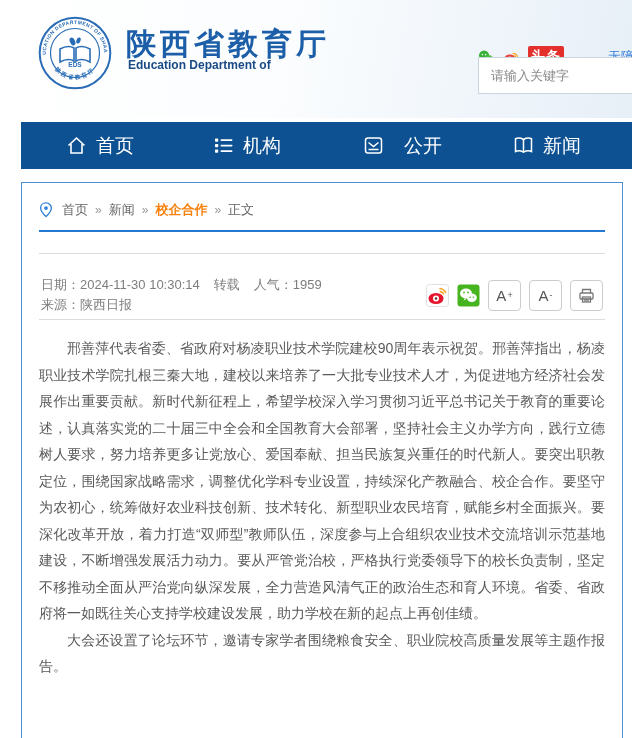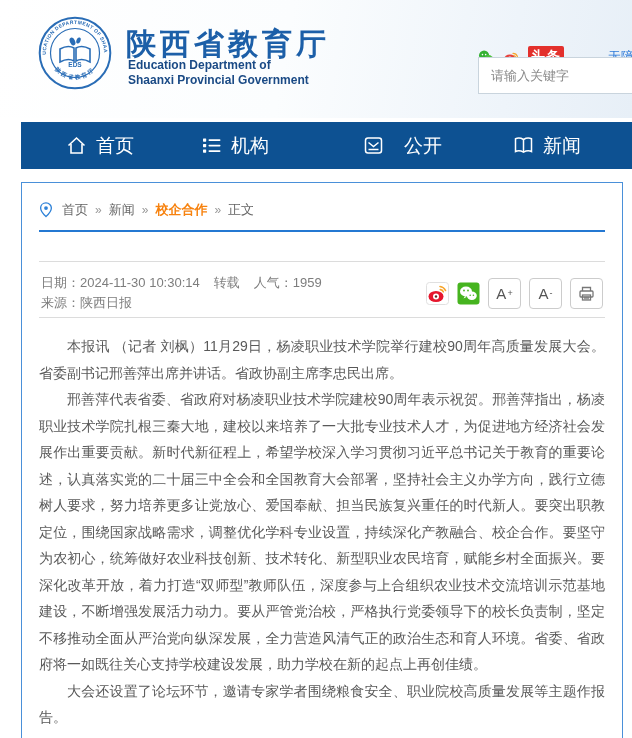--- a/index.html
+++ b/index.html
@@ -28,37 +28,37 @@
   .search-box input { width:100%; height:100%; border:none; outline:none; padding:0 12px;
     font-size:13px; color:#333; background:transparent;
     font-family:"Liberation Sans","DejaVu Sans",sans-serif; }
   .search-box input::placeholder { color:#8a8a8a; }
 
   
   .nav { position:absolute; left:21px; top:122px; width:979px; height:47px; background:#0d5192; }
   .nav-item { position:absolute; top:0; height:47px; display:flex; align-items:center; gap:9px;
     color:#fff; font-size:19px; cursor:pointer; }
   .nav-item .nicon { width:21px; height:21px; display:inline-block; }
-  .nav-item:nth-child(1){ left:45px; } .nav-item:nth-child(2){ left:180px; }
+  .nav-item:nth-child(1){ left:45px; } .nav-item:nth-child(2){ left:192px; }
   .nav-item:nth-child(3){ left:342px;gap:20px; } .nav-item:nth-child(4){ left:492px; }
 
   
   .content { position:absolute; left:21px; top:182px; width:602px; height:620px;
     background:#fff; border:1px solid #4a90d9; padding:0 17px; }
   .breadcrumb { margin-top:18px; display:flex; align-items:center; gap:7px;
     font-size:13px; color:#666; }
   .crumb { cursor:pointer; }
   .crumb-sep { color:#999; font-size:12px; }
   .crumb-current { color:#f7820e; font-weight:bold; }
   .pin { width:14px; height:16px; margin-right:2px; }
   .blue-rule { height:2px; background:#2478d2; margin-top:11px; }
   .article-title { margin-top:26px; text-align:center; font-size:17px; font-weight:bold;
     color:#333; }
-  .meta { margin-top:29px; border-top:1px solid #dcdcdc; border-bottom:1px solid #dcdcdc;
-    padding:11px 2px 4px 2px; display:flex; justify-content:space-between; align-items:center; }
+  .meta { margin-top:21px; border-top:1px solid #dcdcdc; border-bottom:1px solid #dcdcdc;
+    padding:21px 2px 4px 2px; display:flex; justify-content:space-between; align-items:center; }
   .meta-left { font-size:13px; color:#7d7d7d; line-height:20px; }
   .meta-left .gap { display:inline-block; width:14px; }
   .meta-right { display:flex; align-items:center; gap:8px; }
   .share-icon { width:23px; height:23px; cursor:pointer; }
   .tool-btn { width:33px; height:31px; border:1px solid #ccc; border-radius:4px; background:#fff;
     display:flex; align-items:center; justify-content:center; cursor:pointer;
     font-size:15px; color:#555; }
   .tool-btn sup { font-size:9px; margin-left:1px; }
   .article { margin-top:15px; }
   .article p { font-size:14px; color:#595959; line-height:26.5px; text-indent:2em;
@@ -87,21 +87,20 @@
       <path d="M22,33 q8,-4.5 14,-1 v13 q-6,-3.5 -14,1 z" fill="none" stroke="#2a6db6" stroke-width="1.6"></path>
       <path d="M52,33 q-8,-4.5 -14,-1 v13 q6,-3.5 14,1 z" fill="none" stroke="#2a6db6" stroke-width="1.6"></path>
       <ellipse cx="34.5" cy="25.5" rx="2.6" ry="4" fill="#2a6db6" transform="rotate(-25 34.5 25.5)"></ellipse>
       <ellipse cx="40.5" cy="24.5" rx="2" ry="3.2" fill="#2a6db6" transform="rotate(22 40.5 24.5)"></ellipse>
       <text x="37" y="51" font-size="6.5" font-weight="bold" fill="#2a6db6" text-anchor="middle">EDS</text>
     </svg>
 
     <div class="site-title">陕西省教育厅</div>
     <div class="site-sub">
       <div>Education Department of</div>
-      <div>Shaanxi Provincial Government</div>
     </div>
 
     <div class="social-row">
       <svg class="social-icon" viewBox="0 0 20 20">
         <circle cx="7.6" cy="8.2" r="6.4" fill="#36b134"></circle>
         <circle cx="13.4" cy="12.6" r="5.2" fill="#4fc13e"></circle>
         <circle cx="5.6" cy="7" r="1" fill="#fff"></circle>
           <circle cx="9.6" cy="7" r="1" fill="#fff"></circle>
         <circle cx="11.8" cy="11.8" r="0.85" fill="#fff"></circle>
           <circle cx="15" cy="11.8" r="0.85" fill="#fff"></circle>
@@ -220,20 +219,19 @@
             <path d="M4.5,6 V2.5 H12.5 V6"></path>
             <rect x="2" y="6" width="13" height="6" rx="1"></rect>
             <rect x="4.5" y="10" width="8" height="5"></rect>
             <path d="M6,12.2 H11 M6,13.8 H11" stroke-width="1"></path>
           </svg>
         </div>
       </div>
     </div>
 
     <div class="article">
-      <p>本报讯 （记者 刘枫）11月29日，杨凌职业技术学院举行建校90周年高质量发展大会。省委副书记邢善萍出席并讲话。省政协副主席李忠民出席。</p>
       <p>邢善萍代表省委、省政府对杨凌职业技术学院建校90周年表示祝贺。邢善萍指出，杨凌职业技术学院扎根三秦大地，建校以来培养了一大批专业技术人才，为促进地方经济社会发展作出重要贡献。新时代新征程上，希望学校深入学习贯彻习近平总书记关于教育的重要论述，认真落实党的二十届三中全会和全国教育大会部署，坚持社会主义办学方向，践行立德树人要求，努力培养更多让党放心、爱国奉献、担当民族复兴重任的时代新人。要突出职教定位，围绕国家战略需求，调整优化学科专业设置，持续深化产教融合、校企合作。要坚守为农初心，统筹做好农业科技创新、技术转化、新型职业农民培育，赋能乡村全面振兴。要深化改革开放，着力打造“双师型”教师队伍，深度参与上合组织农业技术交流培训示范基地建设，不断增强发展活力动力。要从严管党治校，严格执行党委领导下的校长负责制，坚定不移推动全面从严治党向纵深发展，全力营造风清气正的政治生态和育人环境。省委、省政府将一如既往关心支持学校建设发展，助力学校在新的起点上再创佳绩。</p>
       <p>大会还设置了论坛环节，邀请专家学者围绕粮食安全、职业院校高质量发展等主题作报告。</p>
 
     </div>
 
   </div>
 </div>
 
 </body></html>

